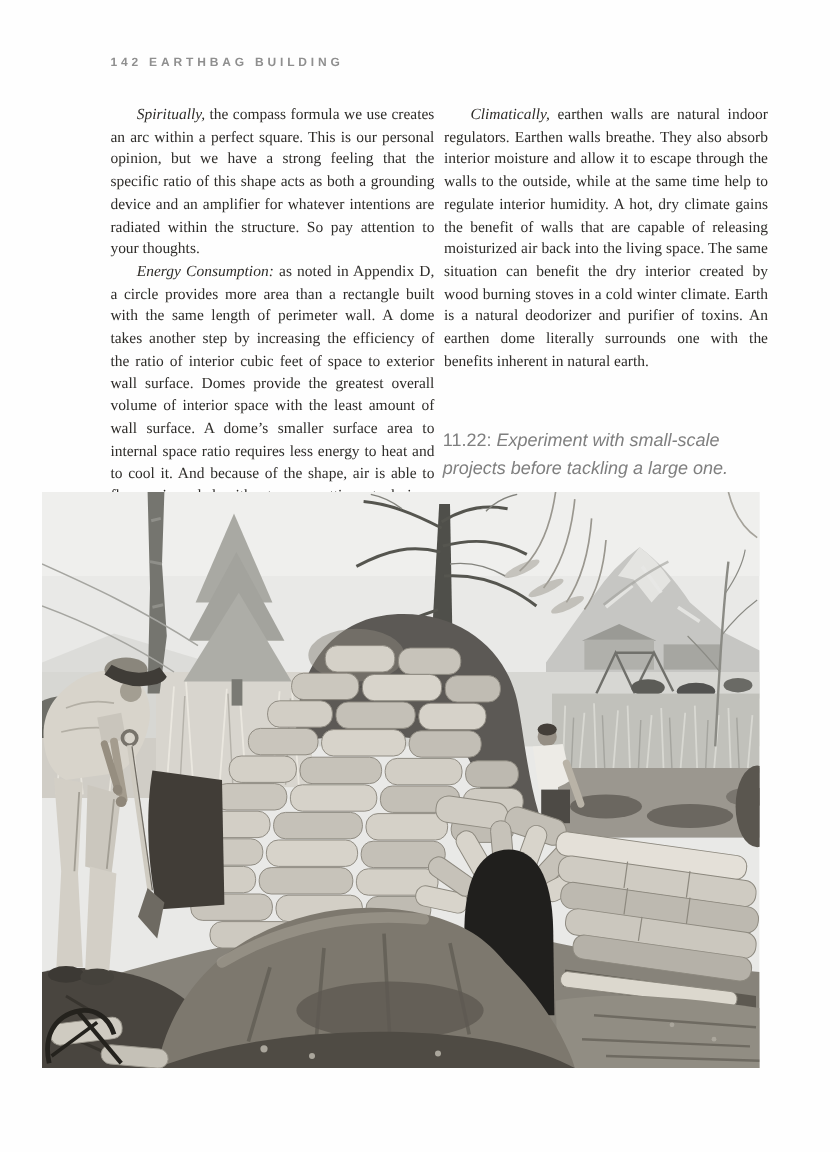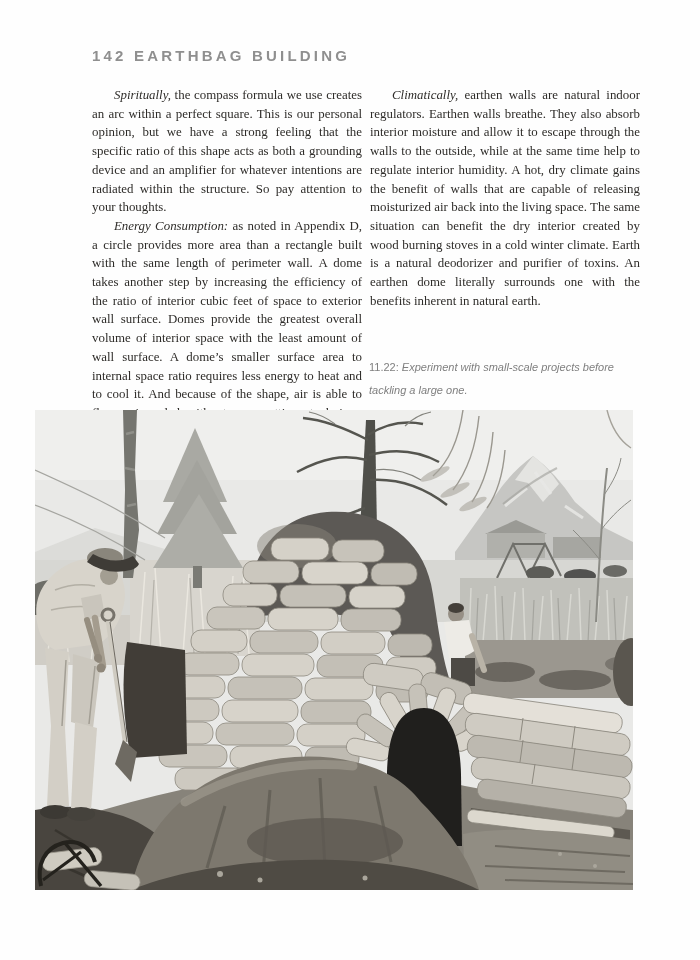--- a/index.html
+++ b/index.html
@@ -5,39 +5,39 @@
   html,body { margin:0; padding:0; }
   body {
     width:700px; height:960px; background:#ffffff; position:relative;
     overflow:hidden; font-family:"Liberation Serif", serif;
   }
   .page { position:absolute; inset:0; background:#fefefe; }
 
   .running-head {
     position:absolute; left:92px; top:47px;
     font-family:"Liberation Sans", sans-serif;
-    font-size:15px; font-weight:600; letter-spacing:3.2px; color:#8f8f8f;
+    font-size:10px; font-weight:600; letter-spacing:3.2px; color:#8f8f8f;
     white-space:nowrap;
   }
 
   .columns {
     position:absolute; left:92px; top:70px; width:548px;
     display:flex; gap:8px;margin-top:16px;
   }
   .col {
     width:270px; font-size:12.9px; line-height:18.7px;
     text-align:justify; color:#2e2c29;
   }
   .col p { margin:0; text-indent:22px; }
   .lead { font-style:italic; }
 
   .fig-caption {
     position:absolute; left:369px; top:356px; width:278px;
     font-family:"Liberation Sans", sans-serif;
-    font-size:11px; line-height:23px; color:#7f7f7f;
+    font-size:15px; line-height:23px; color:#7f7f7f;
   }
   .fig-caption .cap-text { font-style:italic; }
 
   figure.photo {
     position:absolute; left:35px; top:410px; width:598px; height:480px;
     margin:0; padding:0;
   }
   figure.photo svg { display:block; }
 </style>
 </head>

